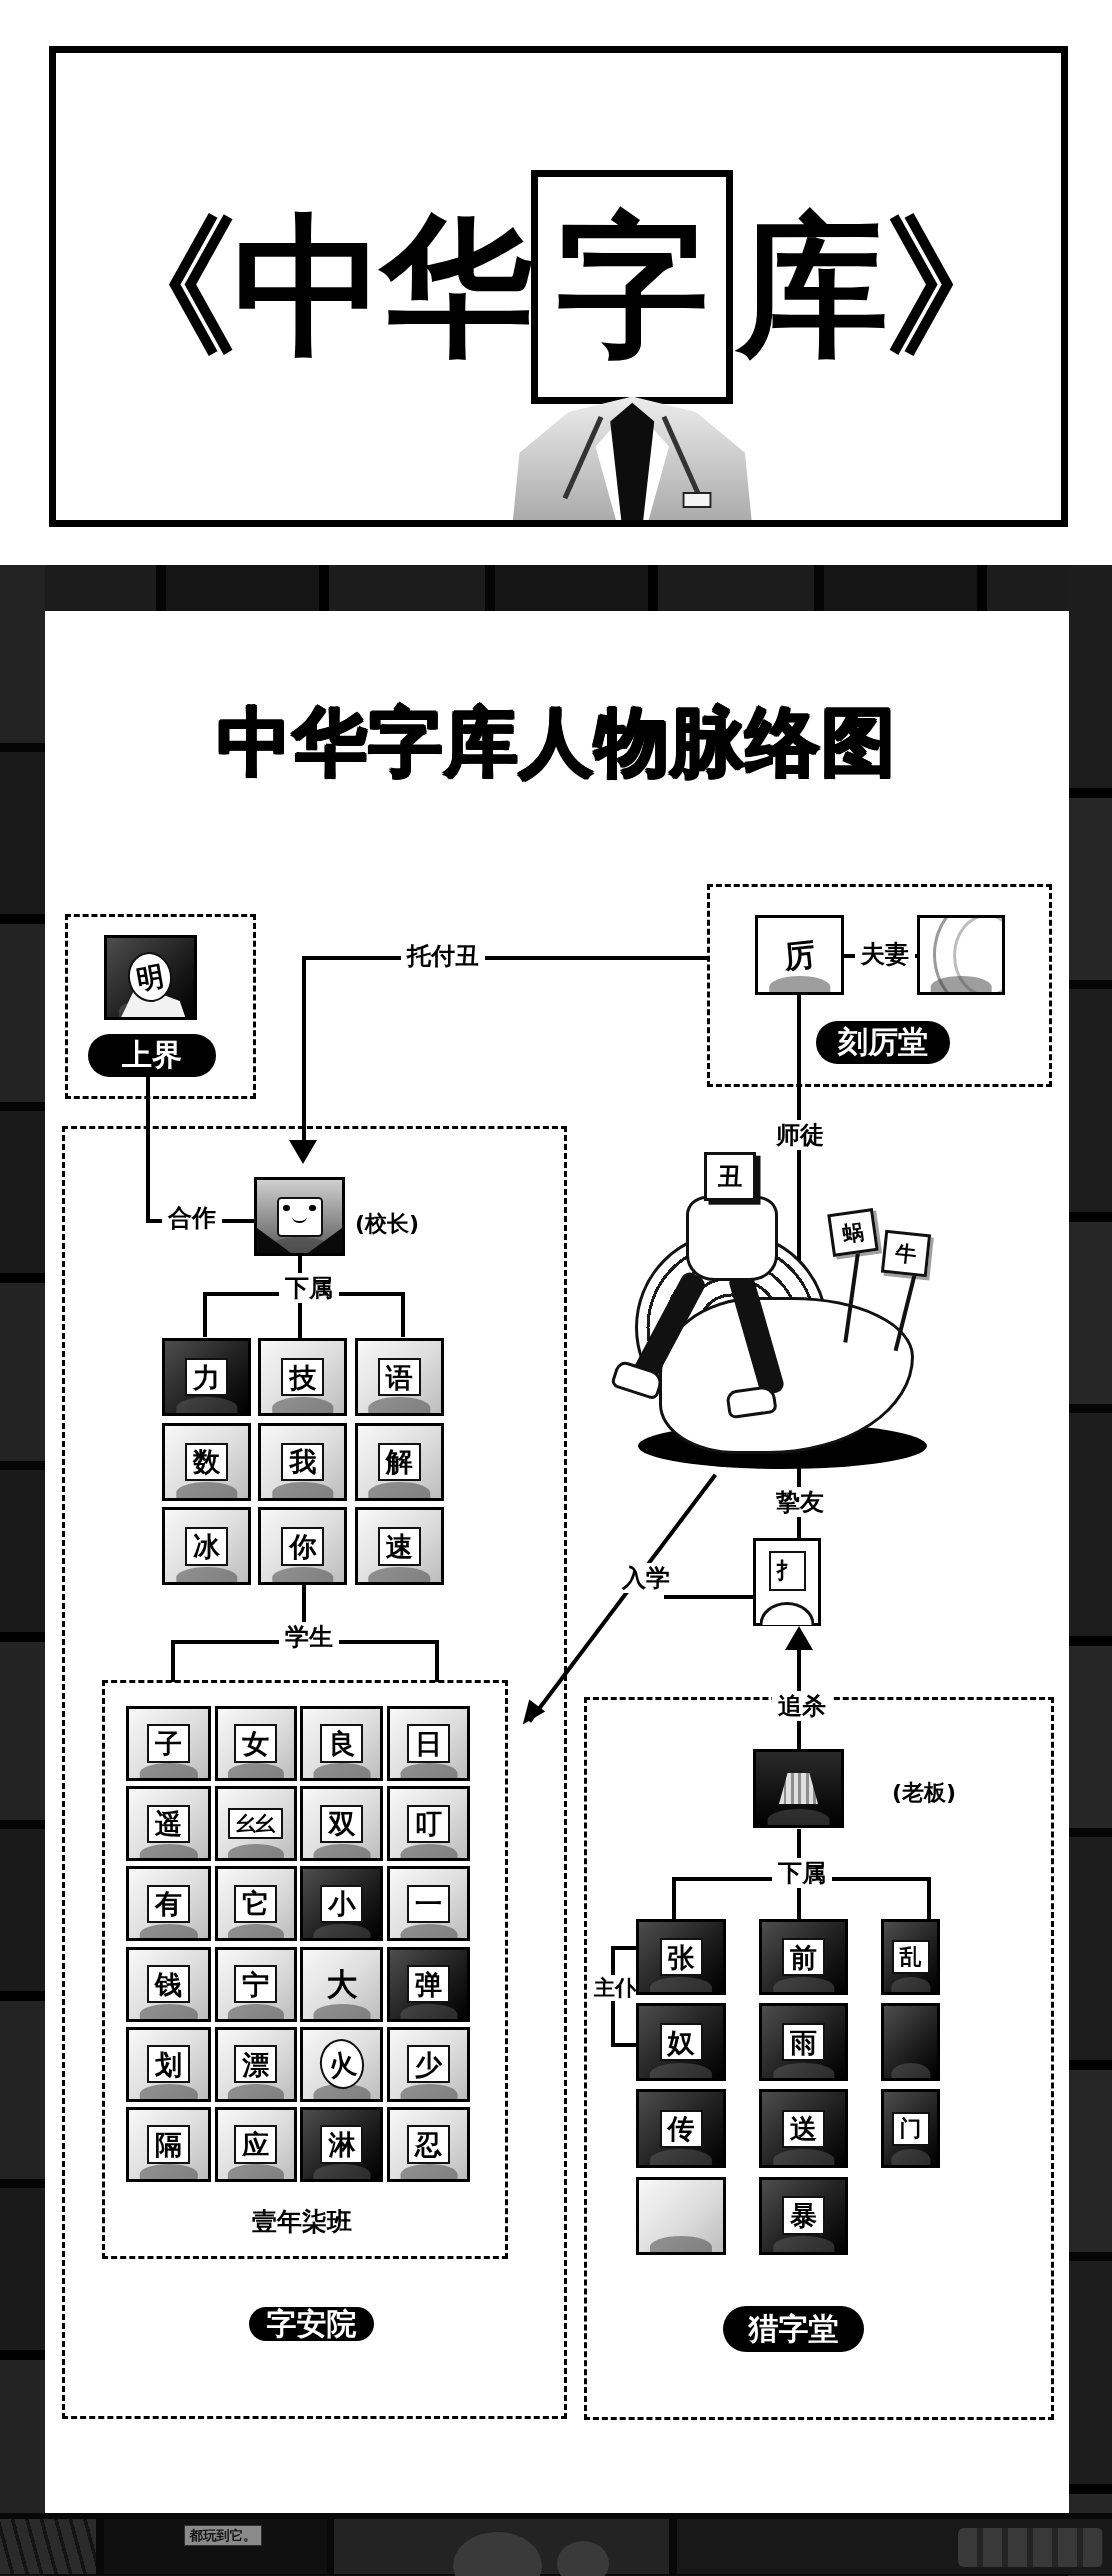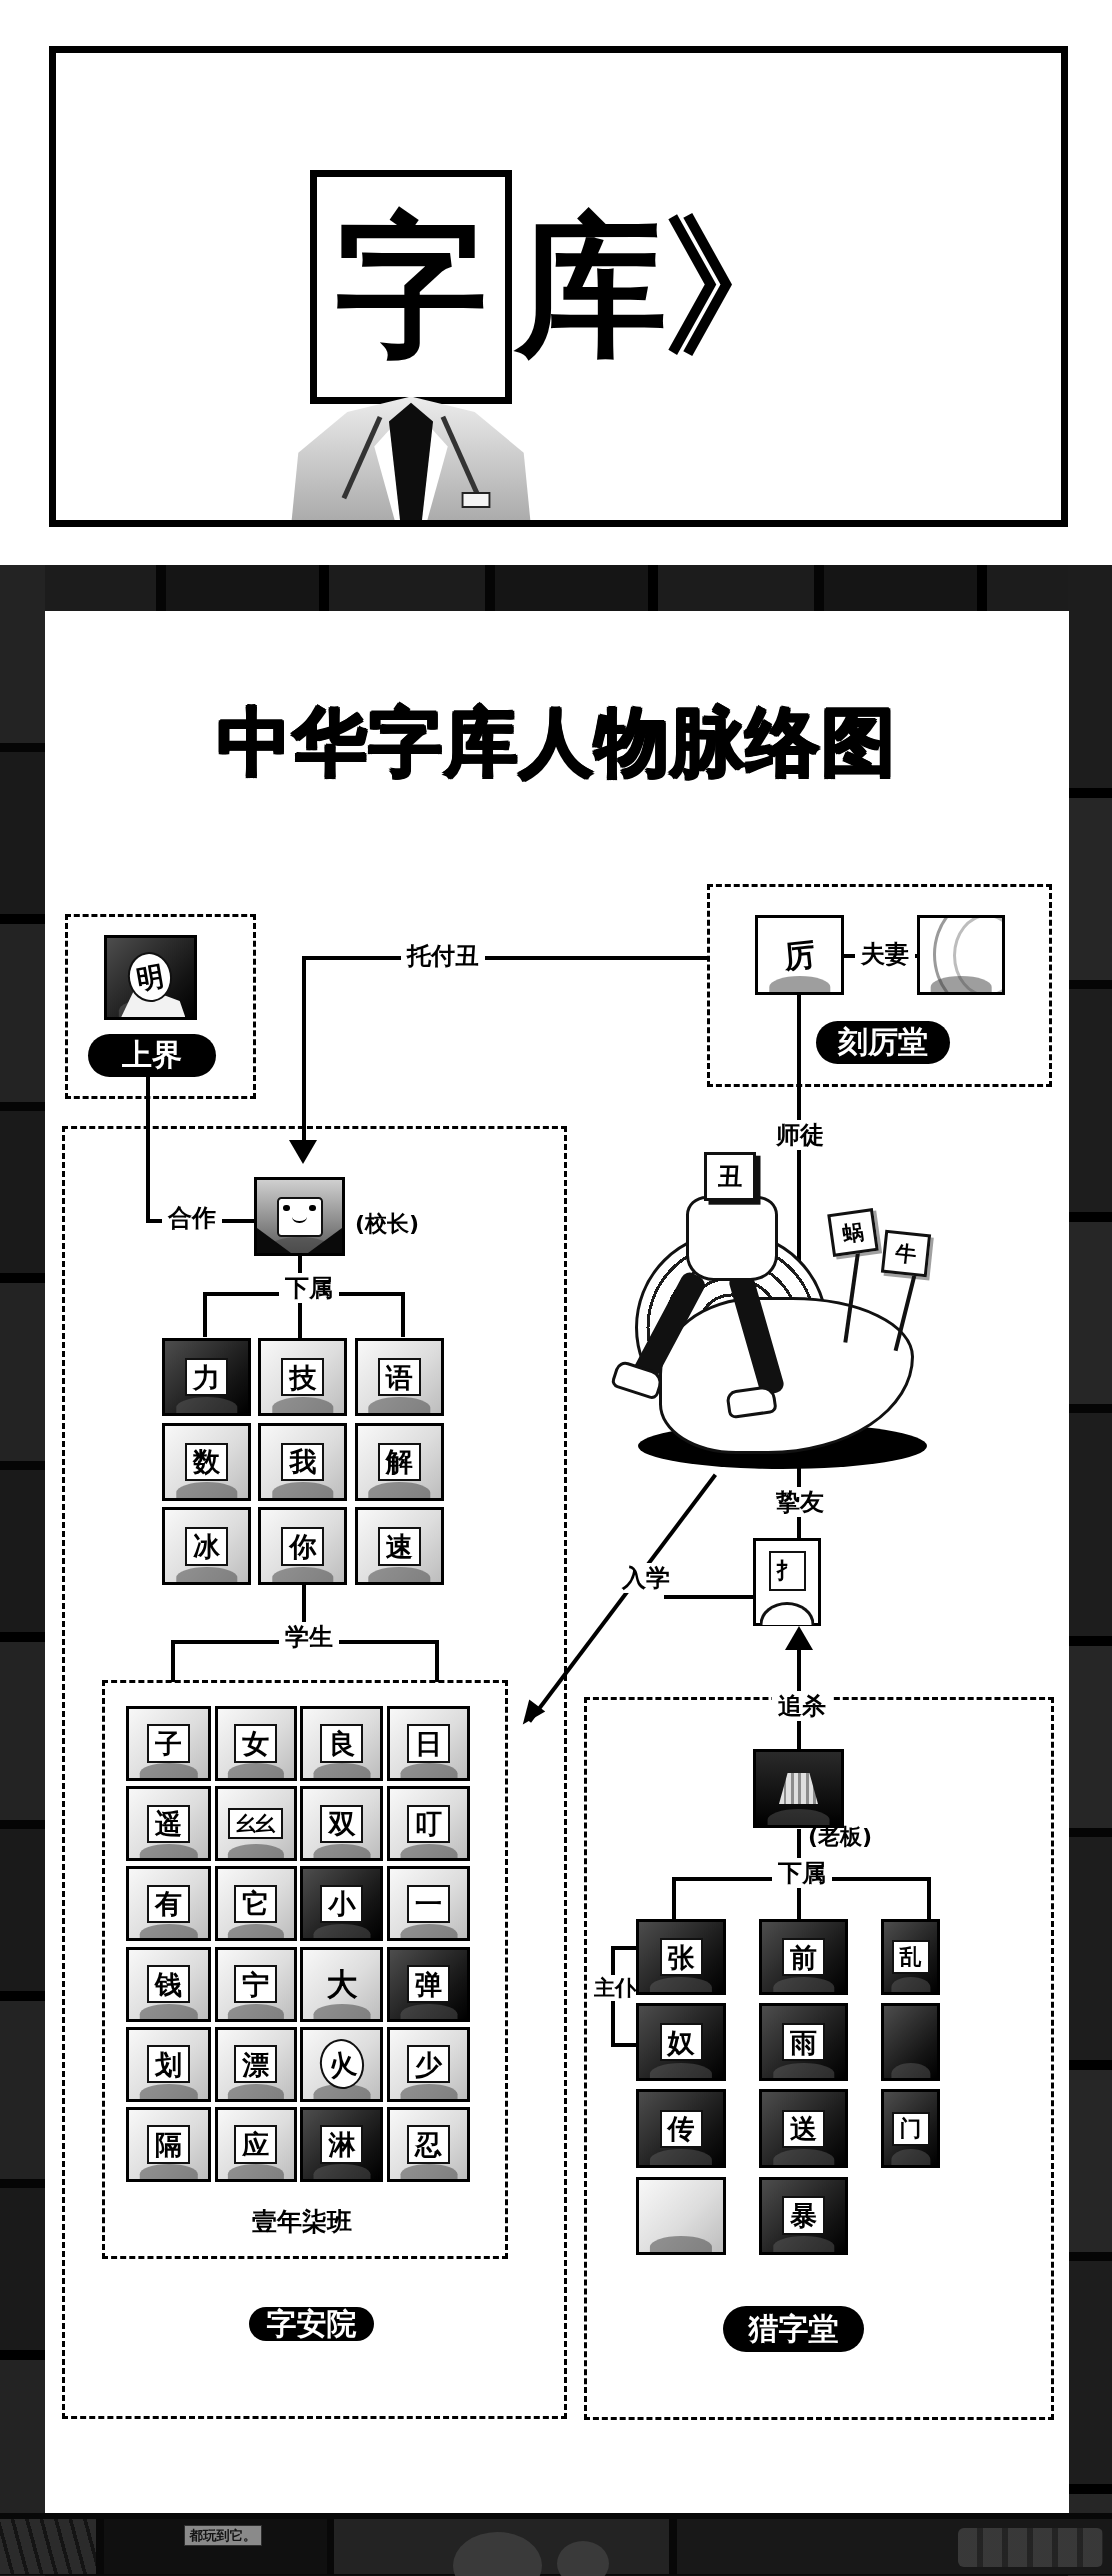--- a/index.html
+++ b/index.html
@@ -154,20 +154,21 @@
         <span class="blob" style="left:223px;top:22px;width:52px;height:45px;"></span>
       </div>
       <div class="bp bp4">
         <span class="wm"></span>
       </div>
     </div>
   </div>
 
   <div class="header-box">
     <div class="header-title">
+      <span>《中华</span>
         <span class="boxed-char"><span>字</span>
         <span class="suit">
           <span class="jacket"></span>
           <span class="shirt"></span>
           <span class="tie"></span>
           <span class="lapel l"></span>
           <span class="lapel r"></span>
           <span class="pocket"></span>
         </span>
       </span>
@@ -226,21 +227,21 @@
   <span class="lbl" style="left:401px;top:941px;">托付丑</span>
   <span class="lbl" style="left:855px;top:939px;">夫妻</span>
   <span class="lbl" style="left:770px;top:1120px;">师徒</span>
   <span class="lbl" style="left:162px;top:1203px;">合作</span>
   <span class="plain-lbl" style="left:355px;top:1209px;">(校长)</span>
   <span class="lbl" style="left:279px;top:1273px;">下属</span>
   <span class="lbl" style="left:279px;top:1622px;">学生</span>
   <span class="lbl" style="left:770px;top:1487px;">挚友</span>
   <span class="lbl" style="left:616px;top:1563px;">入学</span>
   <span class="lbl" style="left:772px;top:1653px;margin-top:38px;">追杀</span>
-  <span class="plain-lbl" style="left:808px;top:1778px;margin-top:44px;">(老板)</span>
+  <span class="plain-lbl" style="left:892px;top:1778px;">(老板)</span>
   <span class="lbl" style="left:772px;top:1858px;">下属</span>
   <span class="lbl" style="left:588px;top:1975px;font-size:21px;">主仆</span>
   <span class="plain-lbl" style="left:102px;top:2205px;width:400px;text-align:center;font-size:25px;">壹年柒班</span>
 
   <div class="cell dark abs" style="left:104px;top:935px;width:93px;height:85px;">
     <span class="sj-body"></span>
     <span class="head round">明</span>
   </div>
   <div class="pill" style="left:88px;top:1034px;width:128px;height:43px;">上界</div>
 

